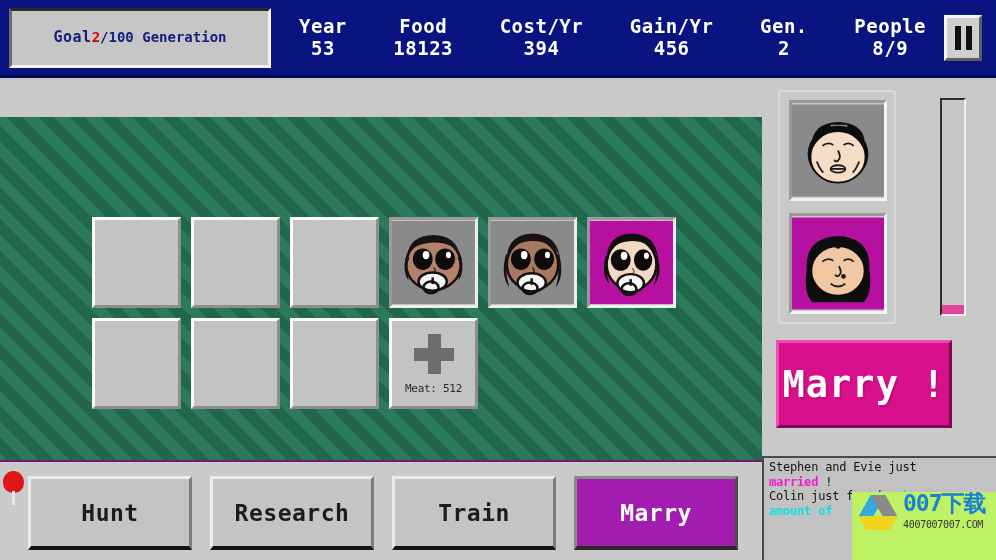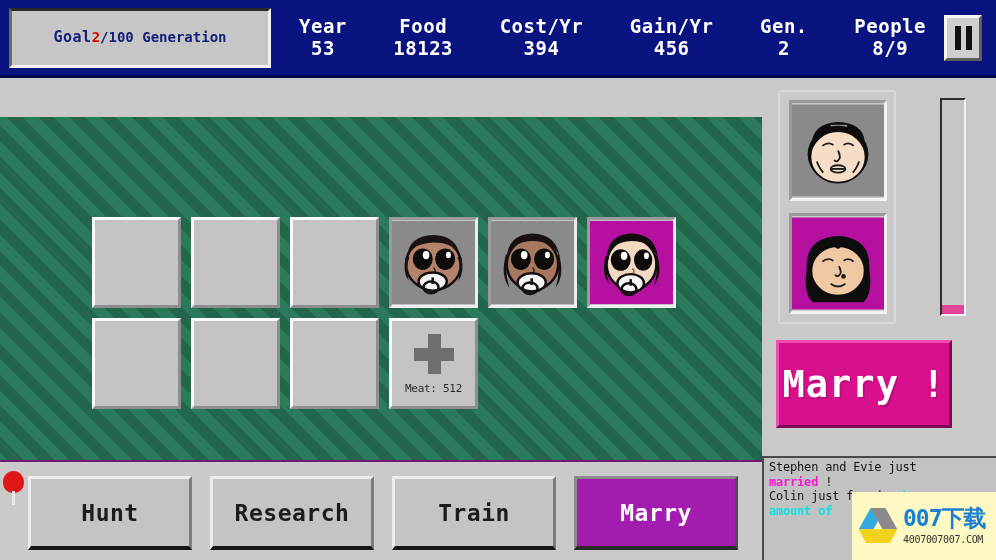--- a/index.html
+++ b/index.html
@@ -258,22 +258,22 @@
   }
   .log-line{ white-space:nowrap; }
   .log-line .w{ color:#141414; }
   .log-line .m{ color:#f21bd0; font-weight:bold;text-align:right; }
   .log-line .c{ color:#12e0e0; font-weight:bold;margin-top:21px; }
 
   
   #watermark{
     position:absolute; left:852px; top:492px;
     width:144px; height:68px;
-    background:#fef9c3;
-    display:flex; align-items:center;
+    background:#bef264;
+    display:flex; 
     overflow:hidden;
   }
   #wm-logo{ width:46px; height:42px; margin-left:3px; flex:0 0 auto; }
   #wm-right{ display:flex; flex-direction:column; margin-left:2px; }
   #wm-title{ font-size:23px; font-weight:bold; color:#1b7fd4; letter-spacing:-1px; line-height:1; }
   #wm-sub{ font-size:10px; color:#333; margin-top:4px; letter-spacing:-.3px; }
 </style>
 </head>
 <body>
 

